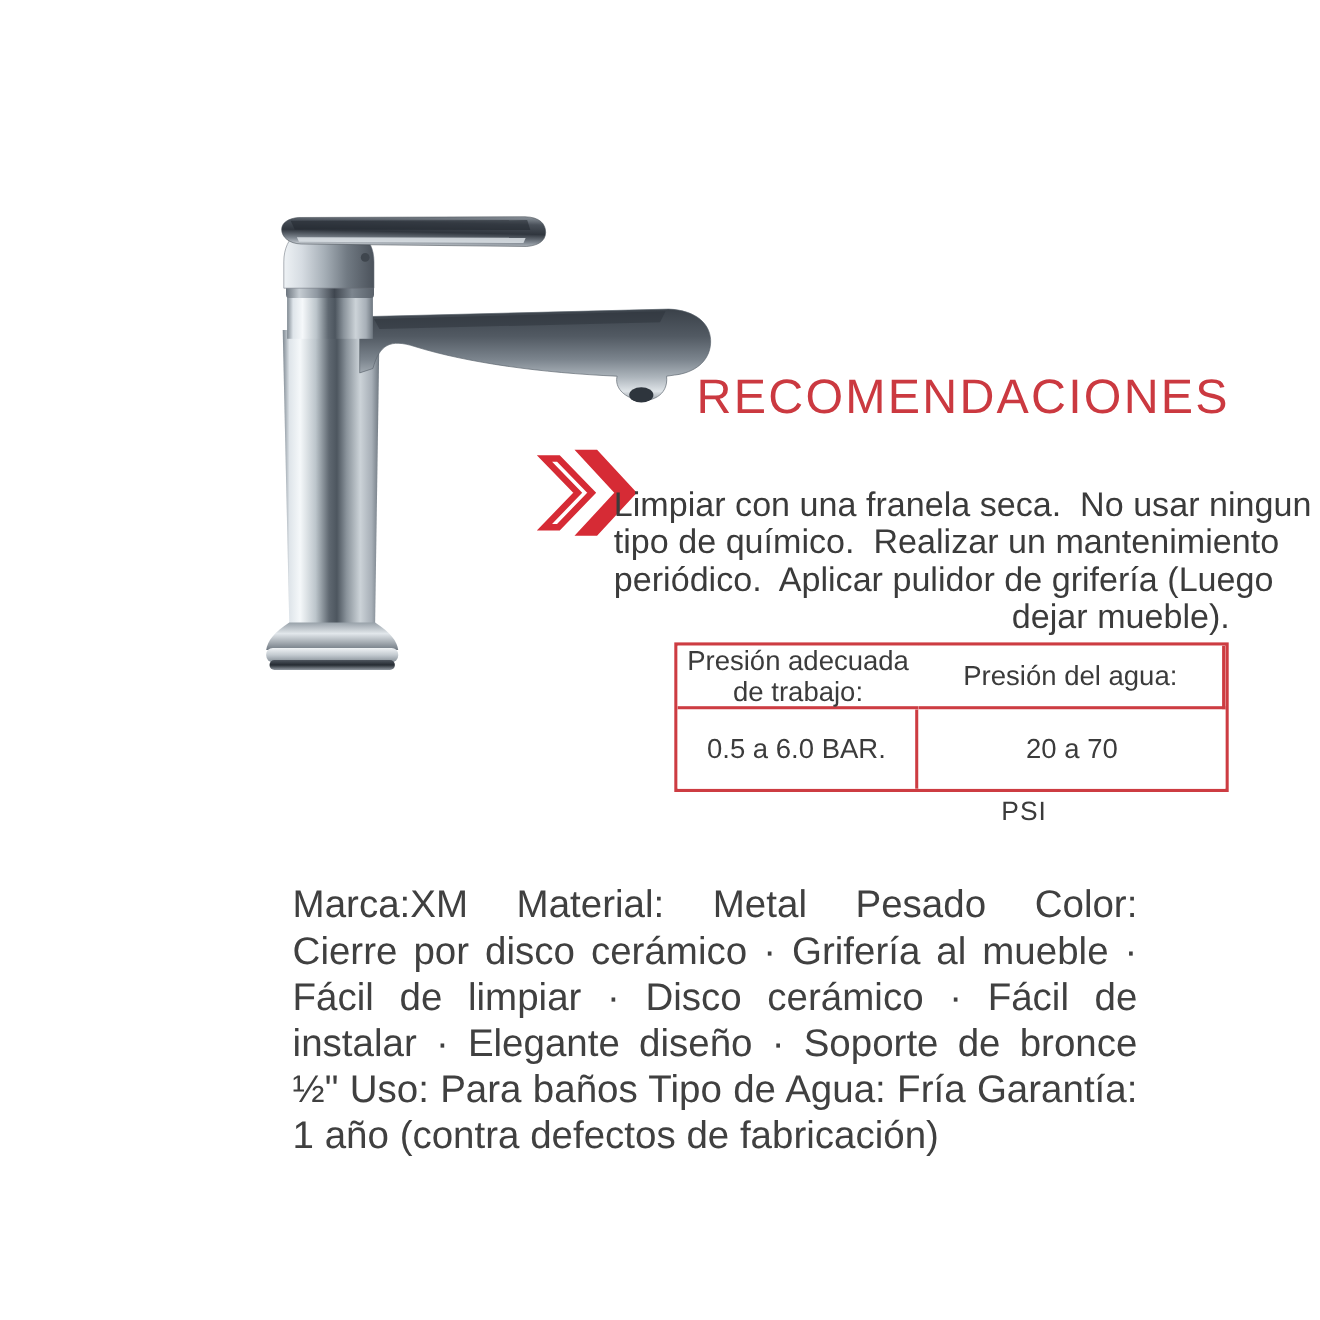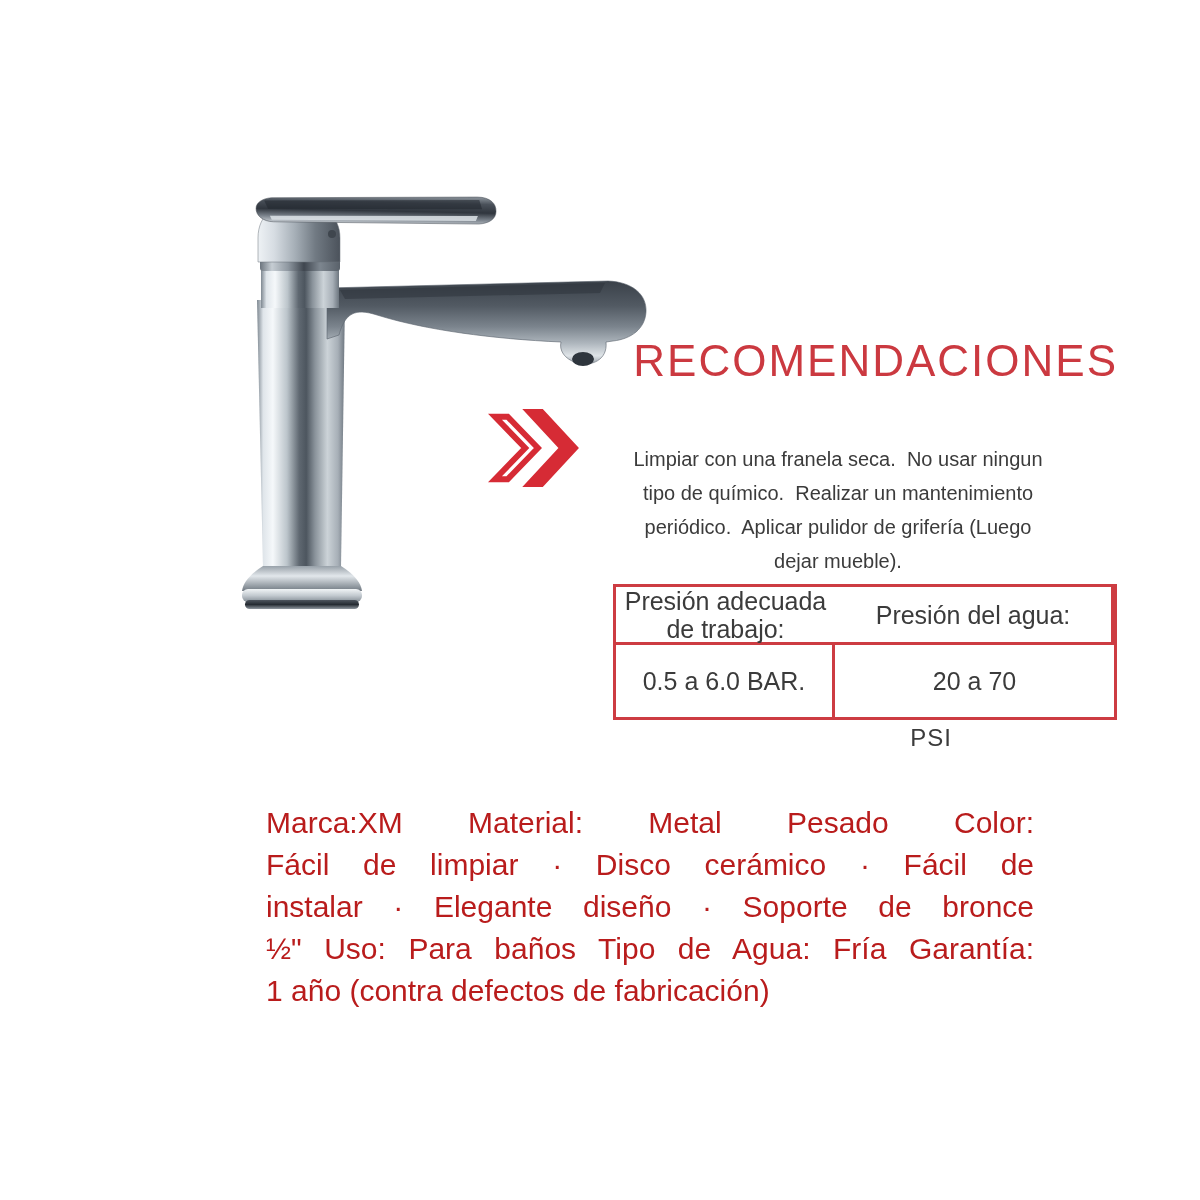--- a/index.html
+++ b/index.html
@@ -18,21 +18,21 @@
   .reco-title{
     position:absolute;right:82px;top:297px;
     font-size:44px;font-weight:400;letter-spacing:2px;
     color:#cb3940;white-space:nowrap;line-height:1;
   }
   
   .chev{position:absolute;left:487px;top:364px;width:94px;height:84px;}
   
   .care{
     position:absolute;right:82px;top:400px;width:560px;
-    text-align:center;font-size:20px;line-height:34px;color:#3b3b3b;
+    text-align:right;font-size:31px;line-height:34px;color:#3b3b3b;
   }
   .care .line{white-space:nowrap;}
   
   .ptable{
     position:absolute;left:613px;top:542px;width:504px;
     display:grid;grid-template-columns:219px 1fr;grid-template-rows:58px 72px;
     border:3px solid #cd3c42;box-sizing:border-box;
   }
   .ptable .cell{
     display:flex;align-items:center;justify-content:center;
@@ -44,21 +44,21 @@
   .ptable .c-bl{border-right:3px solid #cd3c42;}
   .ptable .wrap2{max-width:238px;margin:0 auto;}
   
   .psi{
     position:absolute;left:836px;top:682px;width:190px;
     text-align:center;font-size:24px;color:#3b3b3b;letter-spacing:1px;
   }
   
   .specs{
     position:absolute;left:266px;top:760px;width:768px;
-    font-size:30px;line-height:42px;color:#b91c1c;
+    font-size:35px;line-height:42px;color:#404040;
   }
   .specs .sline{text-align:justify;text-align-last:justify;}
   .specs .sline.last{text-align:right;text-align-last:left;}
 </style>
 </head>
 <body>
 
 <div class="page">
 
   <svg class="faucet" viewBox="0 0 440 460" aria-hidden="true">
@@ -174,19 +174,20 @@
     </div>
     <div class="cell">
       <span>20 a 70</span>
     </div>
   </div>
 
   <div class="psi">PSI</div>
 
   <div class="specs">
     <div class="sline">Marca:XM Material: Metal Pesado Color:</div>
+    <div class="sline">Cierre por disco cerámico · Grifería al mueble ·</div>
     <div class="sline">Fácil de limpiar · Disco cerámico · Fácil de</div>
     <div class="sline">instalar · Elegante diseño · Soporte de bronce</div>
     <div class="sline">½" Uso: Para baños Tipo de Agua: Fría Garantía:</div>
     <div class="sline last">1 año (contra defectos de fabricación)</div>
   </div>
 
 </div>
 
 </body></html>

